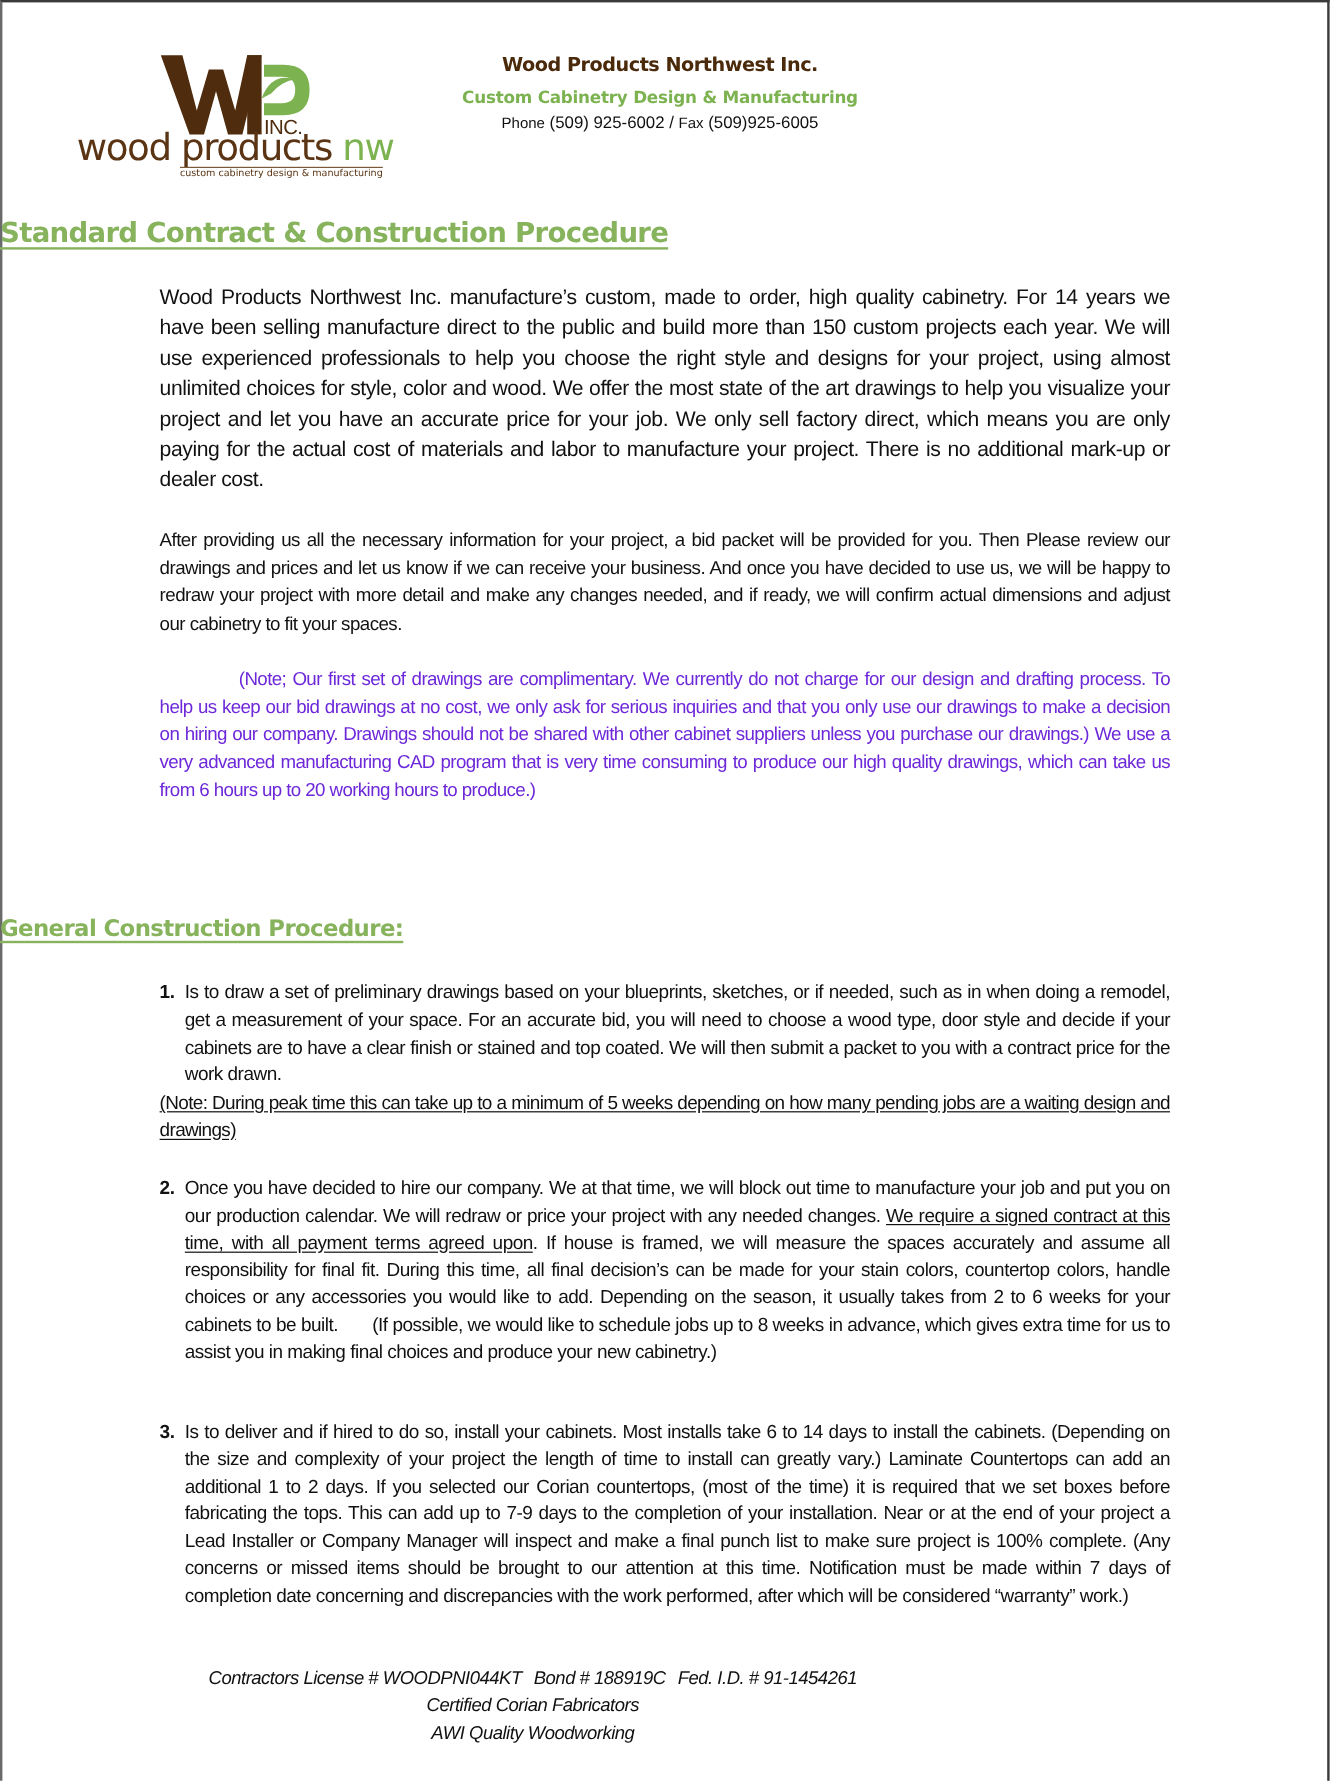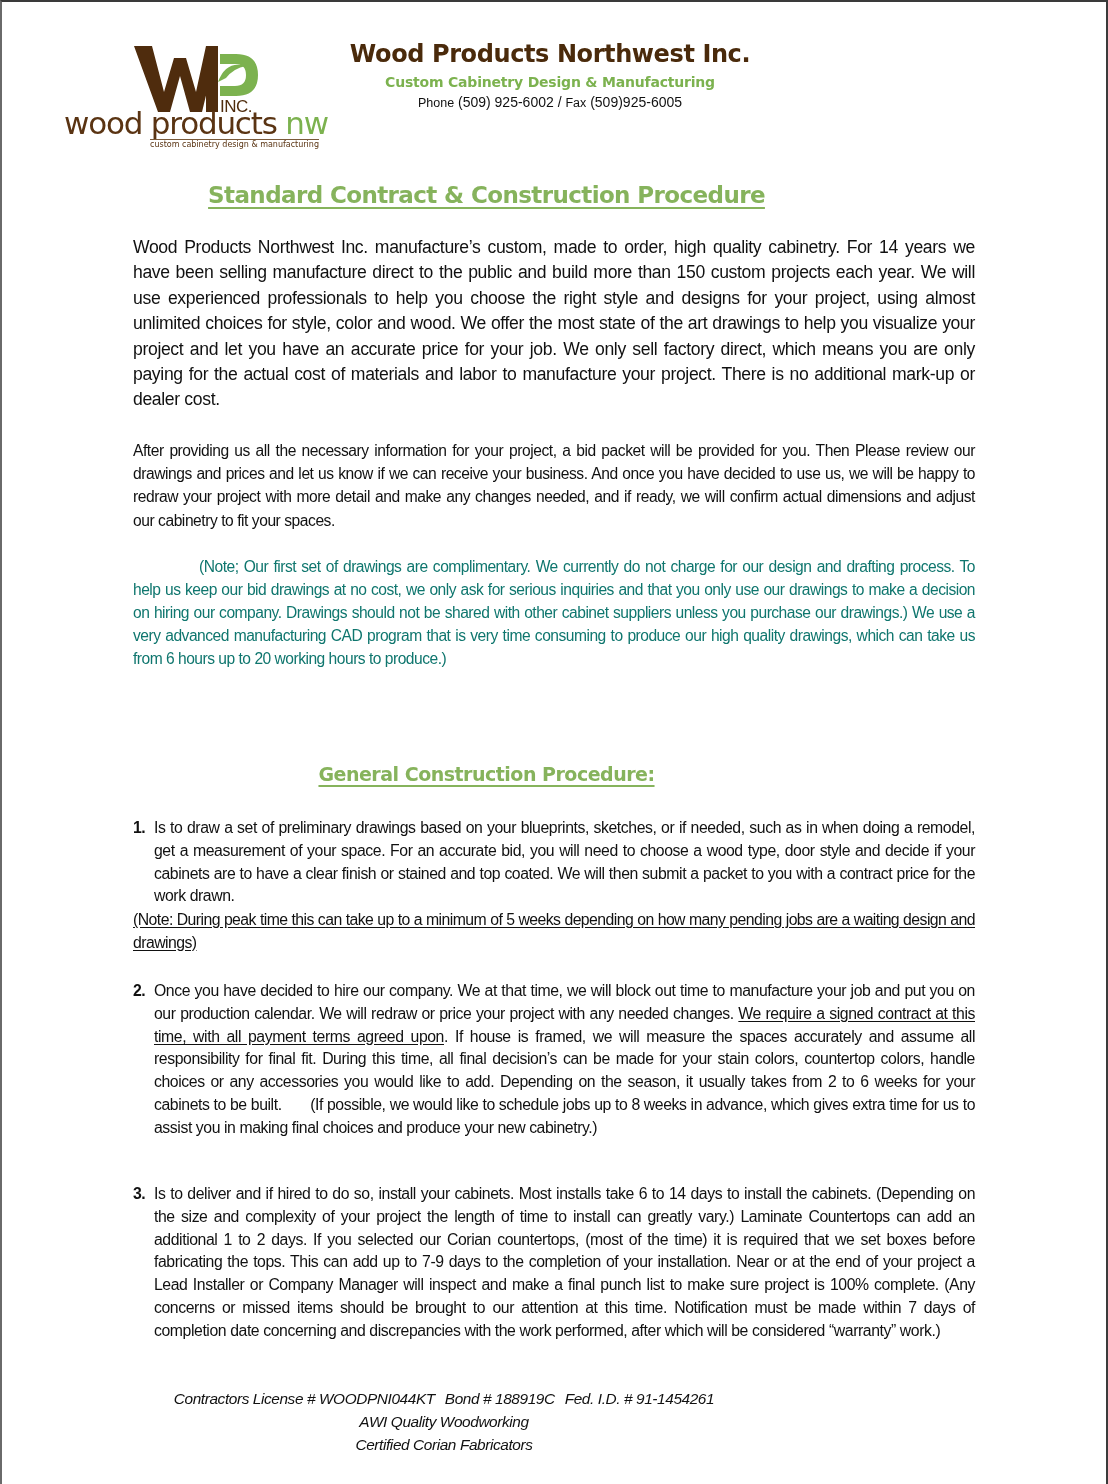--- a/index.html
+++ b/index.html
@@ -69,21 +69,21 @@
     .company-block {
       position: absolute;
       left: 330px;
       top: 38px;
       width: 440px;
       text-align: center;
     }
     .company-name {
       font-family: "DejaVu Sans", sans-serif;
       font-weight: bold;
-      font-size: 24px;
+      font-size: 16px;
       color: #4a2a0b;
       letter-spacing: -0.4px;
       line-height: 32px;
       text-align: center;
     }
     .company-tagline {
       font-family: "DejaVu Sans", sans-serif;
       font-weight: bold;
       font-size: 14px;
       color: #7cb24f;
@@ -95,21 +95,20 @@
       font-size: 14px;
       color: #111;
       line-height: 17px;
     }
 
     
     .section-title {
       position: absolute;
       left: 0;
       width: 973px;
-      text-align: center;
       font-family: "DejaVu Sans", sans-serif;
       font-weight: bold;
       color: #86b35c;
       text-decoration: underline;
       text-decoration-thickness: 2px;
       text-underline-offset: 4px;
       letter-spacing: -0.6px;
     }
     .title-main {
       top: 182px;
@@ -140,21 +139,21 @@
       top: 439px;
       font-size: 15.6px;
       line-height: 23.2px;
       letter-spacing: -0.45px;
     }
     .note {
       top: 555px;
       font-size: 15.6px;
       line-height: 23px;
       letter-spacing: -0.5px;
-      color: #0f766e;
+      color: #6d28d9;
       text-indent: 66px;
     }
 
     
     .step {
       position: absolute;
       left: 133px;
       width: 842px;
       font-family: "Liberation Sans", sans-serif;
       font-size: 15.8px;
@@ -266,15 +265,15 @@
 
 <div class="step step-3">
   <span class="step-num">3.</span>
   <div class="step-text">Is to deliver and if hired to do so, install your cabinets. Most installs take 6 to 14 days to install the cabinets. (Depending on the size and complexity of your project the length of time to install can greatly vary.) Laminate Countertops can add an additional 1 to 2 days. If you selected our Corian countertops, (most of the time) it is required that we set boxes before fabricating the tops. This can add up to 7-9 days to the completion of your installation. Near or at the end of your project a Lead Installer or Company Manager will inspect and make a final punch list to make sure project is 100% complete. (Any concerns or missed items should be brought to our attention at this time. Notification must be made within 7 days of completion date concerning and discrepancies with the work performed, after which will be considered “warranty” work.)</div>
 </div>
 
 <div class="footer">
   <div>
     <span>Contractors License # WOODPNI044KT</span><span class="gap"></span><span>Bond # 188919C</span><span class="gap"></span><span>Fed. I.D. # 91-1454261</span>
   </div>
+  <div>Certified Corian Fabricators</div>
   <div>AWI Quality Woodworking</div>
-  <div>Certified Corian Fabricators</div>
 </div>
 
 </body></html>

